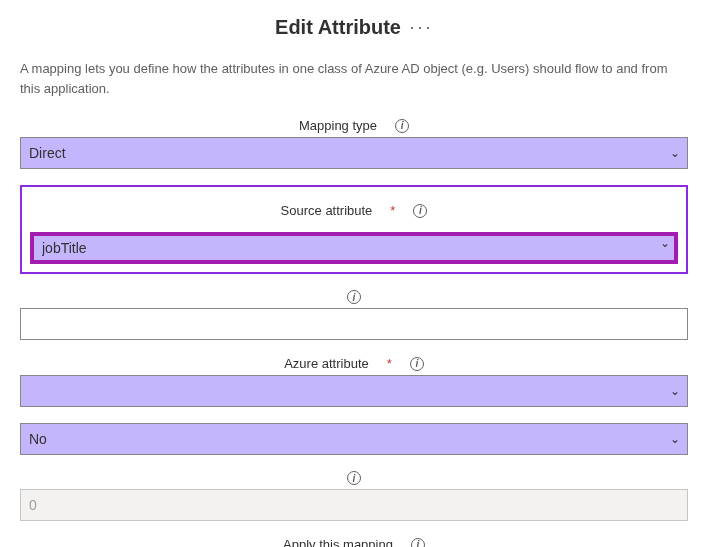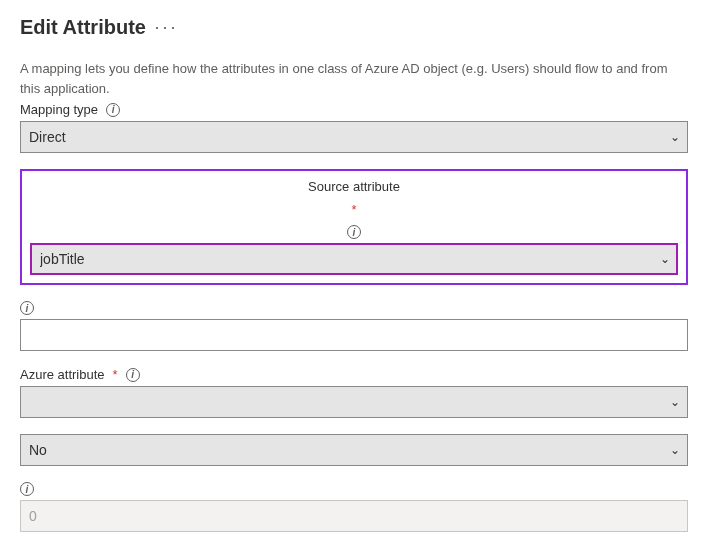--- a/index.html
+++ b/index.html
@@ -1,18 +1,19 @@
 <!DOCTYPE html>
 <html><head>
   <meta charset="utf-8">
   <style>
     * {
       box-sizing: border-box;
       margin: 0;
       padding: 0;
+      justify-content: center;
     }
 
     body {
       font-family: 'Segoe UI', -apple-system, BlinkMacSystemFont, sans-serif;
       background: #ffffff;
       color: #323130;
       font-size: 14px;
       width: 708px;
       min-height: 547px;
       padding: 16px 20px;
@@ -34,36 +35,37 @@
     .more-options {
       color: #605e5c;
       font-size: 18px;
       cursor: pointer;
       letter-spacing: 2px;
     }
 
     .description {
       font-size: 13px;
       color: #605e5c;
-      margin-bottom: 4px;
+      margin-bottom: 20px;
       line-height: 1.5;
     }
 
     .form-group {
       margin-bottom: 16px;
     }
 
     .form-label {
       display: flex;
       align-items: center;
-      gap: 8px;
+      gap: 18px;
       font-size: 13px;
       font-weight: 400;
       color: #323130;
       margin-bottom: 4px;
+      margin-top: 8px;
     }
 
     .required-star {
       color: #d13438;
       font-size: 13px;
     }
 
     .info-icon {
       display: inline-flex;
       align-items: center;
@@ -77,21 +79,21 @@
       cursor: help;
       font-style: italic;
       font-weight: 600;
       flex-shrink: 0;
     }
 
     .form-select {
       width: 100%;
       height: 32px;
       border: 1px solid #8a8886;
-      background: #e5e5e5;
+      background: #c4b5fd;
       padding: 0 32px 0 8px;
       font-size: 14px;
       color: #323130;
       appearance: none;
       -webkit-appearance: none;
       cursor: pointer;
       position: relative;
     }
 
     .select-wrapper {
@@ -131,25 +133,25 @@
     }
 
     .source-attribute-group {
       border: 2px solid #8a2be2;
       padding: 8px;
       border-color: #9b3fb5;
     }
 
     .source-attribute-group .form-label {
       margin-bottom: 4px;
-      flex-direction: column;
     }
 
     .source-attribute-group .select-wrapper select {
-      border: 2px solid #a21caf;
+      border: 4px solid #a21caf;
+      margin-top: 10px;
     }
   </style>
 </head>
 <body>
 
 <div class="header">
   <h1 class="header-title">Edit Attribute</h1>
   <span class="more-options">···</span>
 </div>
 

